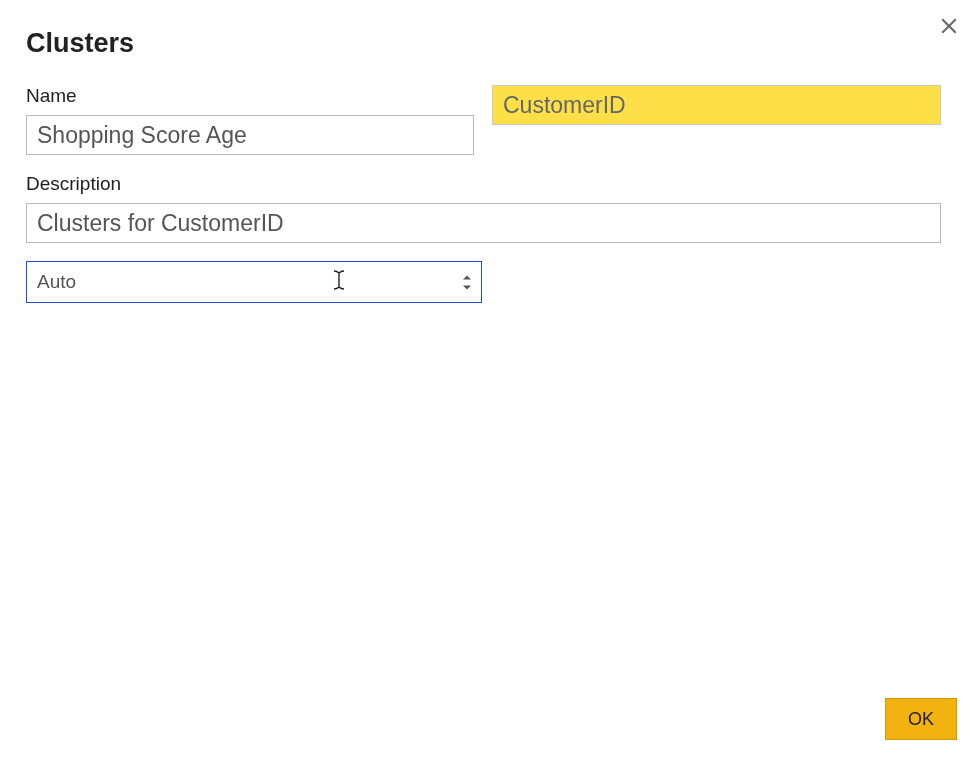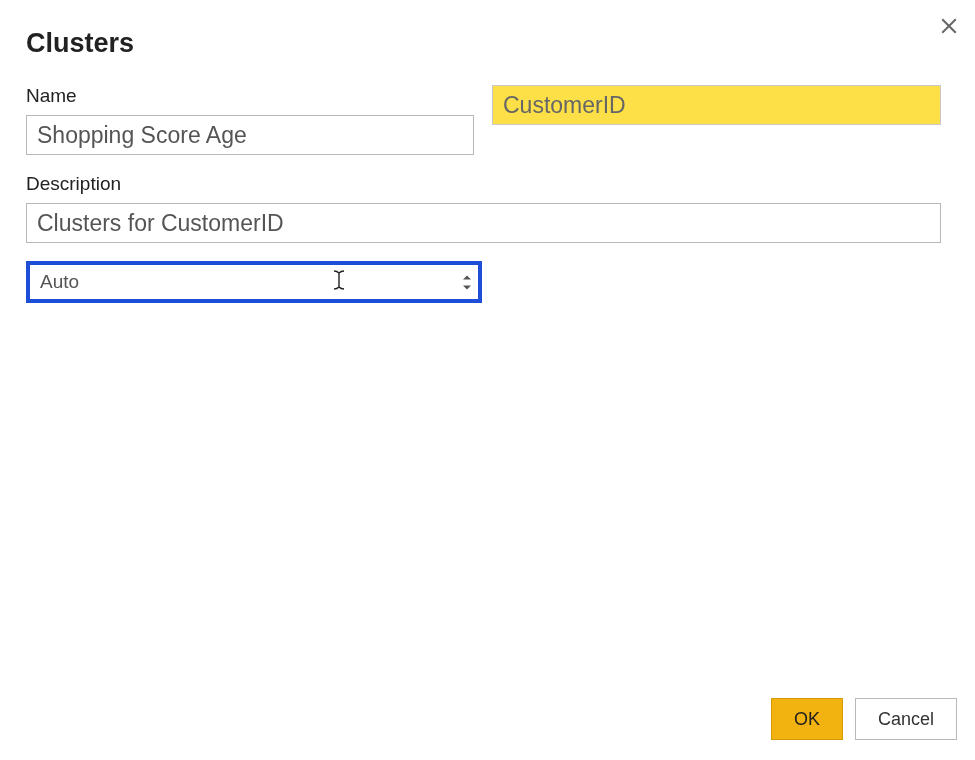--- a/index.html
+++ b/index.html
@@ -87,21 +87,21 @@
       color: #666;
       border-color: #c9c9c9;
     }
     .number-wrap {
       position: relative;
       width: 456px;
     }
     .number-input {
       width: 100%;
       height: 42px;
-      border: 4px solid #1d4ed8;
+      border: 1px solid #1d4ed8;
       padding: 0 32px 0 10px;
       font-size: 19px;
       color: #555;
       font-family: inherit;
       background: #ffffff;
     }
     .spinner {
       position: absolute;
       right: 8px;
       top: 50%;
@@ -213,16 +213,15 @@
             </button>
           </div>
         </div>
       </div>
     </div>
 
   </div>
 
   <div class="footer">
     <button class="btn primary">OK</button>
-    <button class="btn">Cancel</button>
   </div>
 
 </div>
 
 </body></html>

